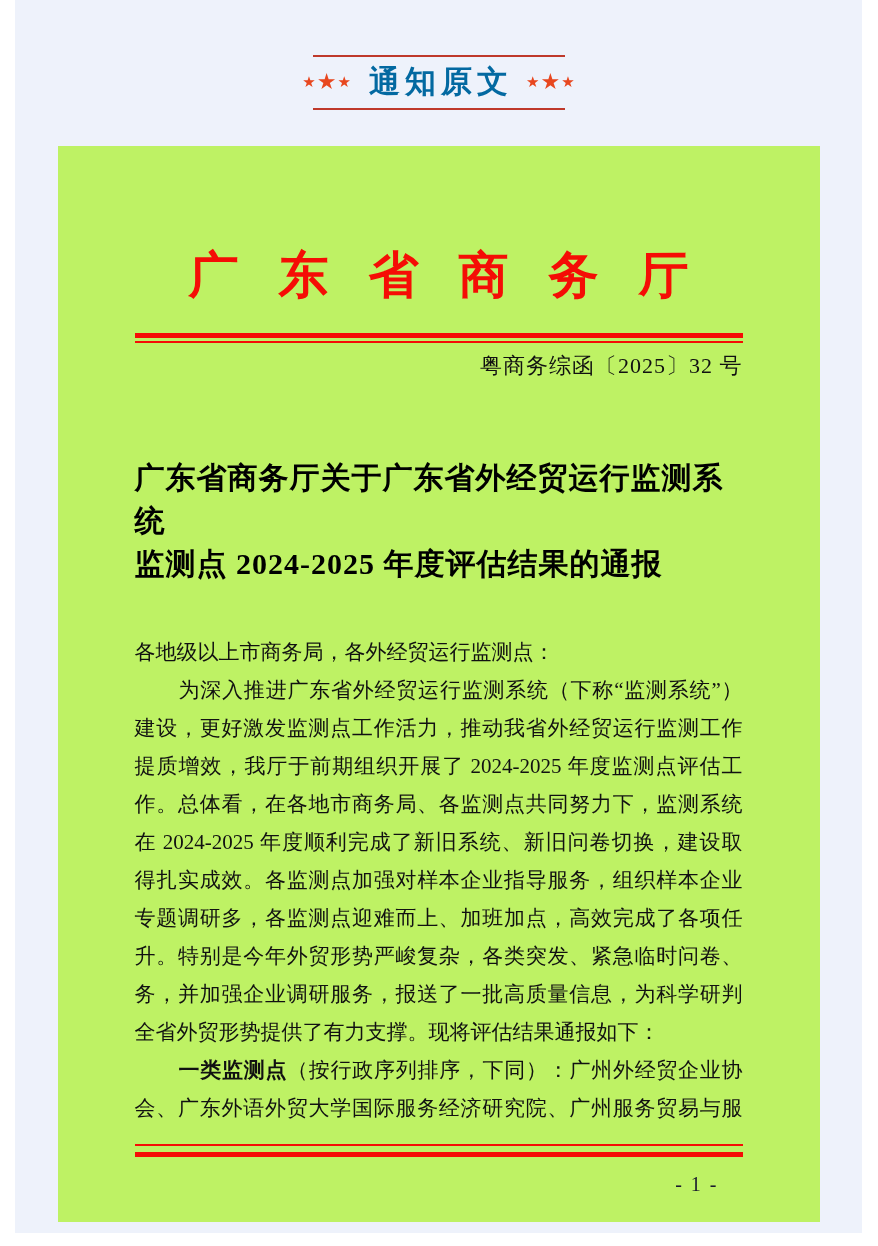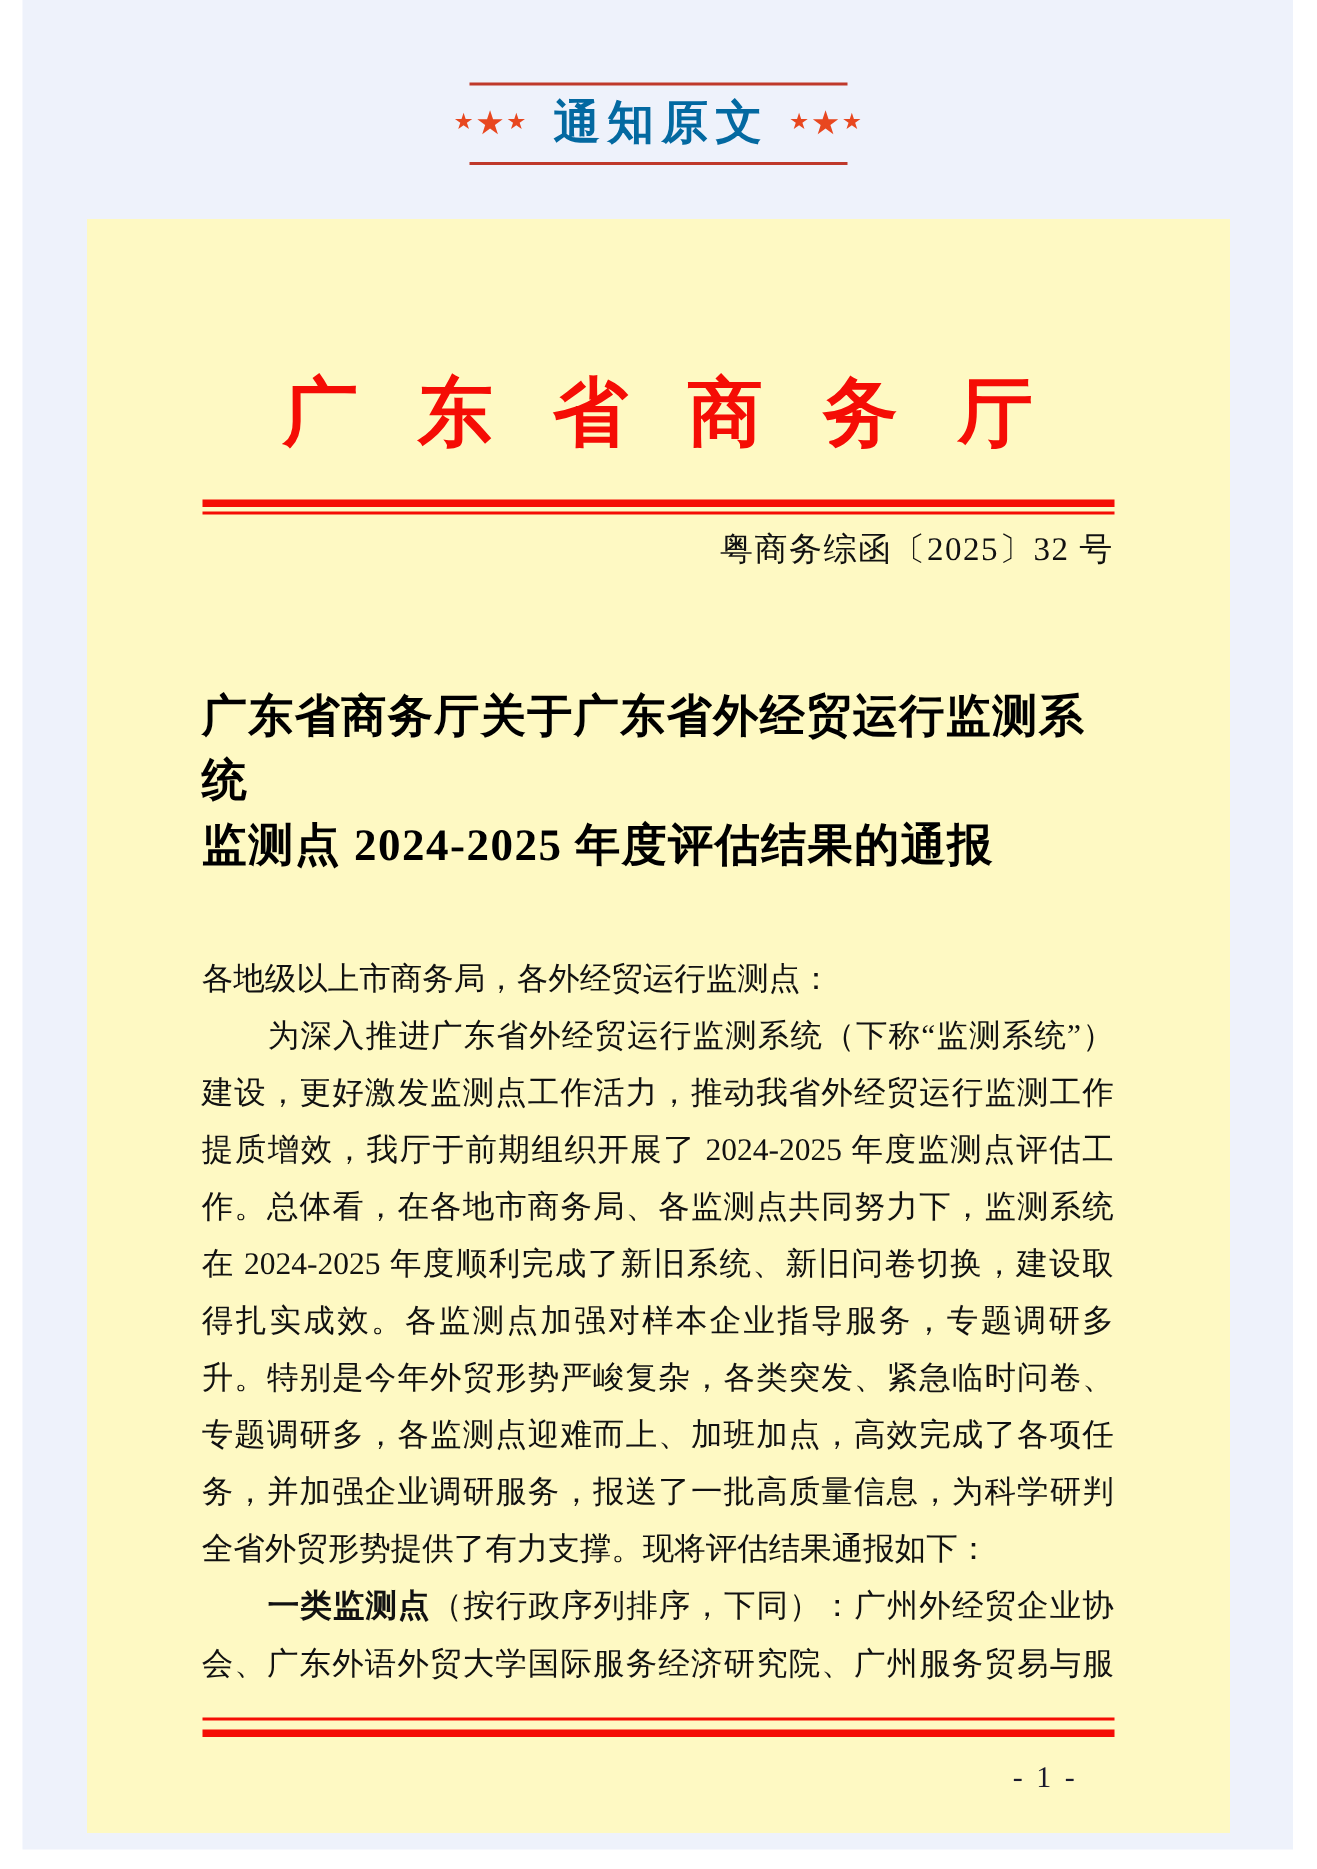--- a/index.html
+++ b/index.html
@@ -46,21 +46,21 @@
     text-indent: 5px;
     line-height: 1.05;
     white-space: nowrap;
   }
   
   .page {
     position: relative;
     width: 762px;
     height: 1076px;
     margin: 36px auto 0;
-    background: #fef9c3;
+    background: #bef264;
   }
   .content { width: 608px; margin: 0 auto; }
   .agency-title {
     padding-top: 103px;
     text-align: center;
     color: #f50d05;
     font-weight: 700;
     font-size: 50px;
     line-height: 52px;
     letter-spacing: 40px;
@@ -154,26 +154,26 @@
   <div class="body-line indent justify"><span>为深入推进广东省外经贸运行监测系统（下称“监测系统”）</span></div>
 
   <div class="body-line justify"><span>建设，更好激发监测点工作活力，推动我省外经贸运行监测工作</span></div>
 
   <div class="body-line justify"><span>提质增效，我厅于前期组织开展了 2024-2025 年度监测点评估工</span></div>
 
   <div class="body-line justify"><span>作。总体看，在各地市商务局、各监测点共同努力下，监测系统</span></div>
 
   <div class="body-line justify"><span>在 2024-2025 年度顺利完成了新旧系统、新旧问卷切换，建设取</span></div>
 
-  <div class="body-line justify"><span>得扎实成效。各监测点加强对样本企业指导服务，专题调研多</span></div>
+  <div class="body-line justify"><span>得扎实成效。各监测点加强对样本企业指导服务，组织样本企业</span></div>
 
 
+  <div class="body-line justify"><span>专题调研多，各监测点迎难而上、加班加点，高效完成了各项任</span></div>
+
   <div class="body-line justify"><span>升。特别是今年外贸形势严峻复杂，各类突发、紧急临时问卷、</span></div>
-
-  <div class="body-line justify"><span>专题调研多，各监测点迎难而上、加班加点，高效完成了各项任</span></div>
 
   <div class="body-line justify"><span>务，并加强企业调研服务，报送了一批高质量信息，为科学研判</span></div>
 
   <div class="body-line"><span>全省外贸形势提供了有力支撑。现将评估结果通报如下：</span></div>
 
   <div class="body-line indent justify"><span class="bold-run">一类监测点</span><span>（按行政序列排序，下同）：广州外经贸企业协</span></div>
 
   <div class="body-line justify"><span>会、广东外语外贸大学国际服务经济研究院、广州服务贸易与服</span></div>
 </div>
 

